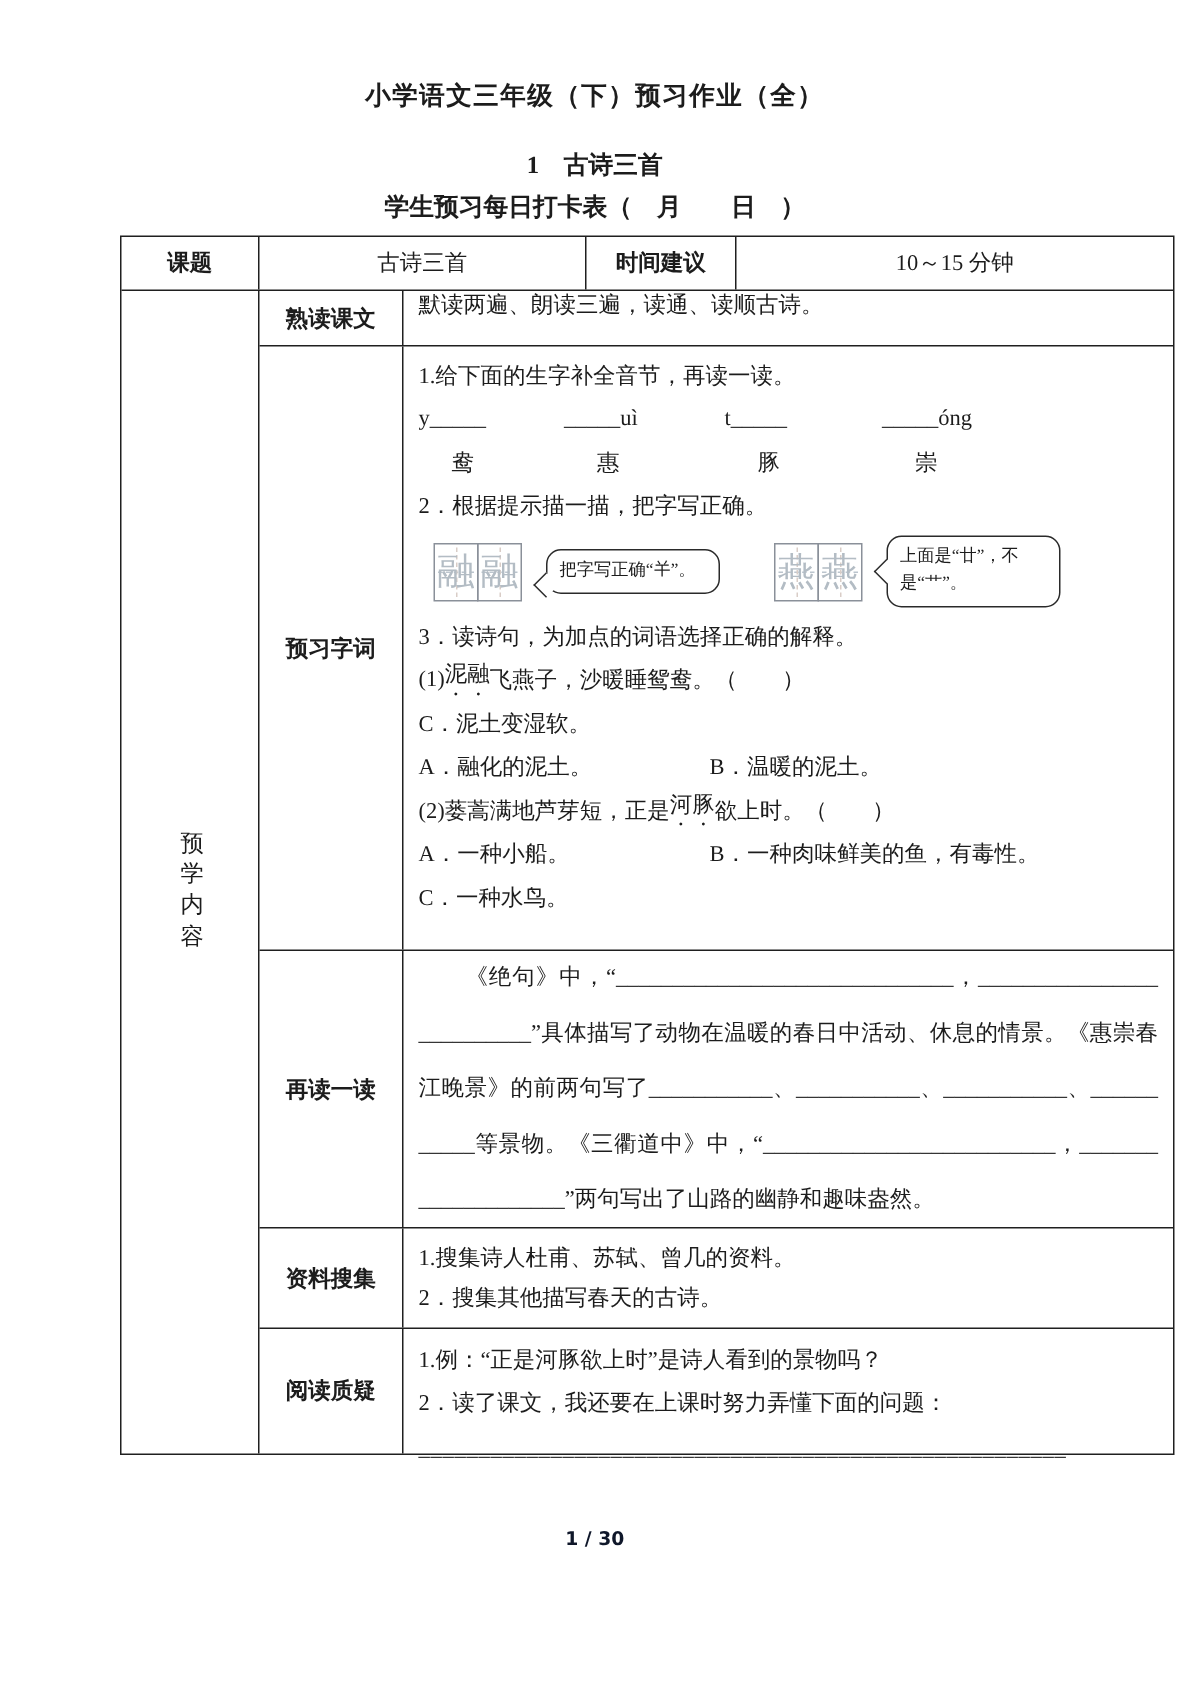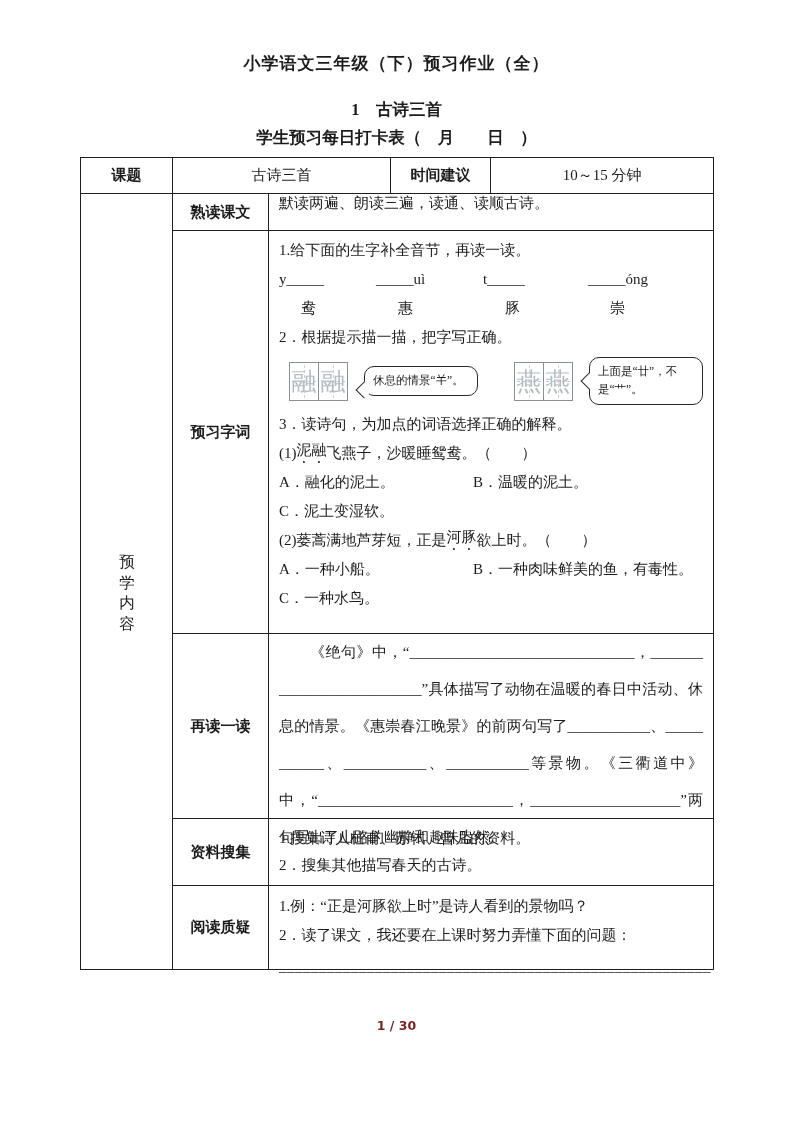--- a/index.html
+++ b/index.html
@@ -18,21 +18,21 @@
   .lesson-heading {
     position: absolute; top: 99px; left: 0; right: 0;
     text-align: center; font-size: 16.5px; font-weight: bold;
   }
   .card-subtitle {
     position: absolute; top: 127px; left: 0; right: 0;
     text-align: center; font-size: 16.5px; font-weight: bold;
   }
 
   .ptable {
-    position: absolute; top: 157px; left: 80px; width: 634px; height: 813px;
+    position: absolute; top: 157px; left: 80px; width: 703px; height: 813px;
     border: 1.6px solid #1f1f1f; display: flex; flex-direction: column;
     font-size: 15px;
   }
   .header-row { display: flex; height: 36px; border-bottom: 1.6px solid #1f1f1f; flex: none; }
   .hcell { display: flex; align-items: center; justify-content: center; }
   .hc1 { width: 92px; border-right: 1.6px solid #1f1f1f; font-weight: bold; }
   .hc2 { width: 218px; border-right: 1.6px solid #1f1f1f; }
   .hc3 { width: 100px; border-right: 1.6px solid #1f1f1f; font-weight: bold; }
   .hc4 { flex: 1; }
 
@@ -91,21 +91,21 @@
   .optA { display: inline-block; width: 194px; }
 
   .ganzhi-p { line-height: 37px; text-align: justify; word-break: break-all; }
   .indent { white-space: pre-wrap; }
 
   .blank-line { margin-top: 8px; letter-spacing: 0.5px; }
 
   .page-footer {
     position: absolute; top: 1018px; left: 0; right: 0; text-align: center;
     font-family: "DejaVu Sans", "Liberation Sans", sans-serif;
-    font-size: 12.5px; font-weight: bold; color: #7f1d1d;
+    font-size: 12.5px; font-weight: bold; color: #0f172a;
   }
 </style>
 </head>
 <body>
 
 <div class="page">
 
   <div class="doc-title">小学语文三年级（下）预习作业（全）</div>
   <div class="lesson-heading">1　古诗三首</div>
   <div class="card-subtitle">学生预习每日打卡表（　月　　日　）</div>
@@ -157,45 +157,45 @@
 
             <div class="trace-row">
               <div class="tian">
                 <div class="tian-cell">
                   <span class="trace-char">融</span>
                 </div>
                 <div class="tian-cell">
                   <span class="trace-char">融</span>
                 </div>
               </div>
-              <div class="bubble">休息的情景“𢆉”。</div>
+              <div class="bubble">把字写正确“𢆉”。</div>
 
               <div class="tian group2">
                 <div class="tian-cell">
                   <span class="trace-char">燕</span>
                 </div>
                 <div class="tian-cell">
                   <span class="trace-char">燕</span>
                 </div>
               </div>
               <div class="bubble">上面是“廿”，不是“艹”。</div>
             </div>
 
             <div class="line">3．读诗句，为加点的词语选择正确的解释。</div>
 
             <div class="line">
               <span>(1)</span>
                 <span class="em-dots">泥融</span>
                 <span>飞燕子，沙暖睡鸳鸯。（　　）</span>
             </div>
+            <div class="line">C．泥土变湿软。</div>
             <div class="line">
               <span class="optA">A．融化的泥土。</span>
               <span>B．温暖的泥土。</span>
             </div>
-            <div class="line">C．泥土变湿软。</div>
 
             <div class="line">
               <span>(2)蒌蒿满地芦芽短，正是</span>
                 <span class="em-dots">河豚</span>
                 <span>欲上时。（　　）</span>
             </div>
             <div class="line">
               <span class="optA">A．一种小船。</span>
               <span>B．一种肉味鲜美的鱼，有毒性。</span>
             </div>

